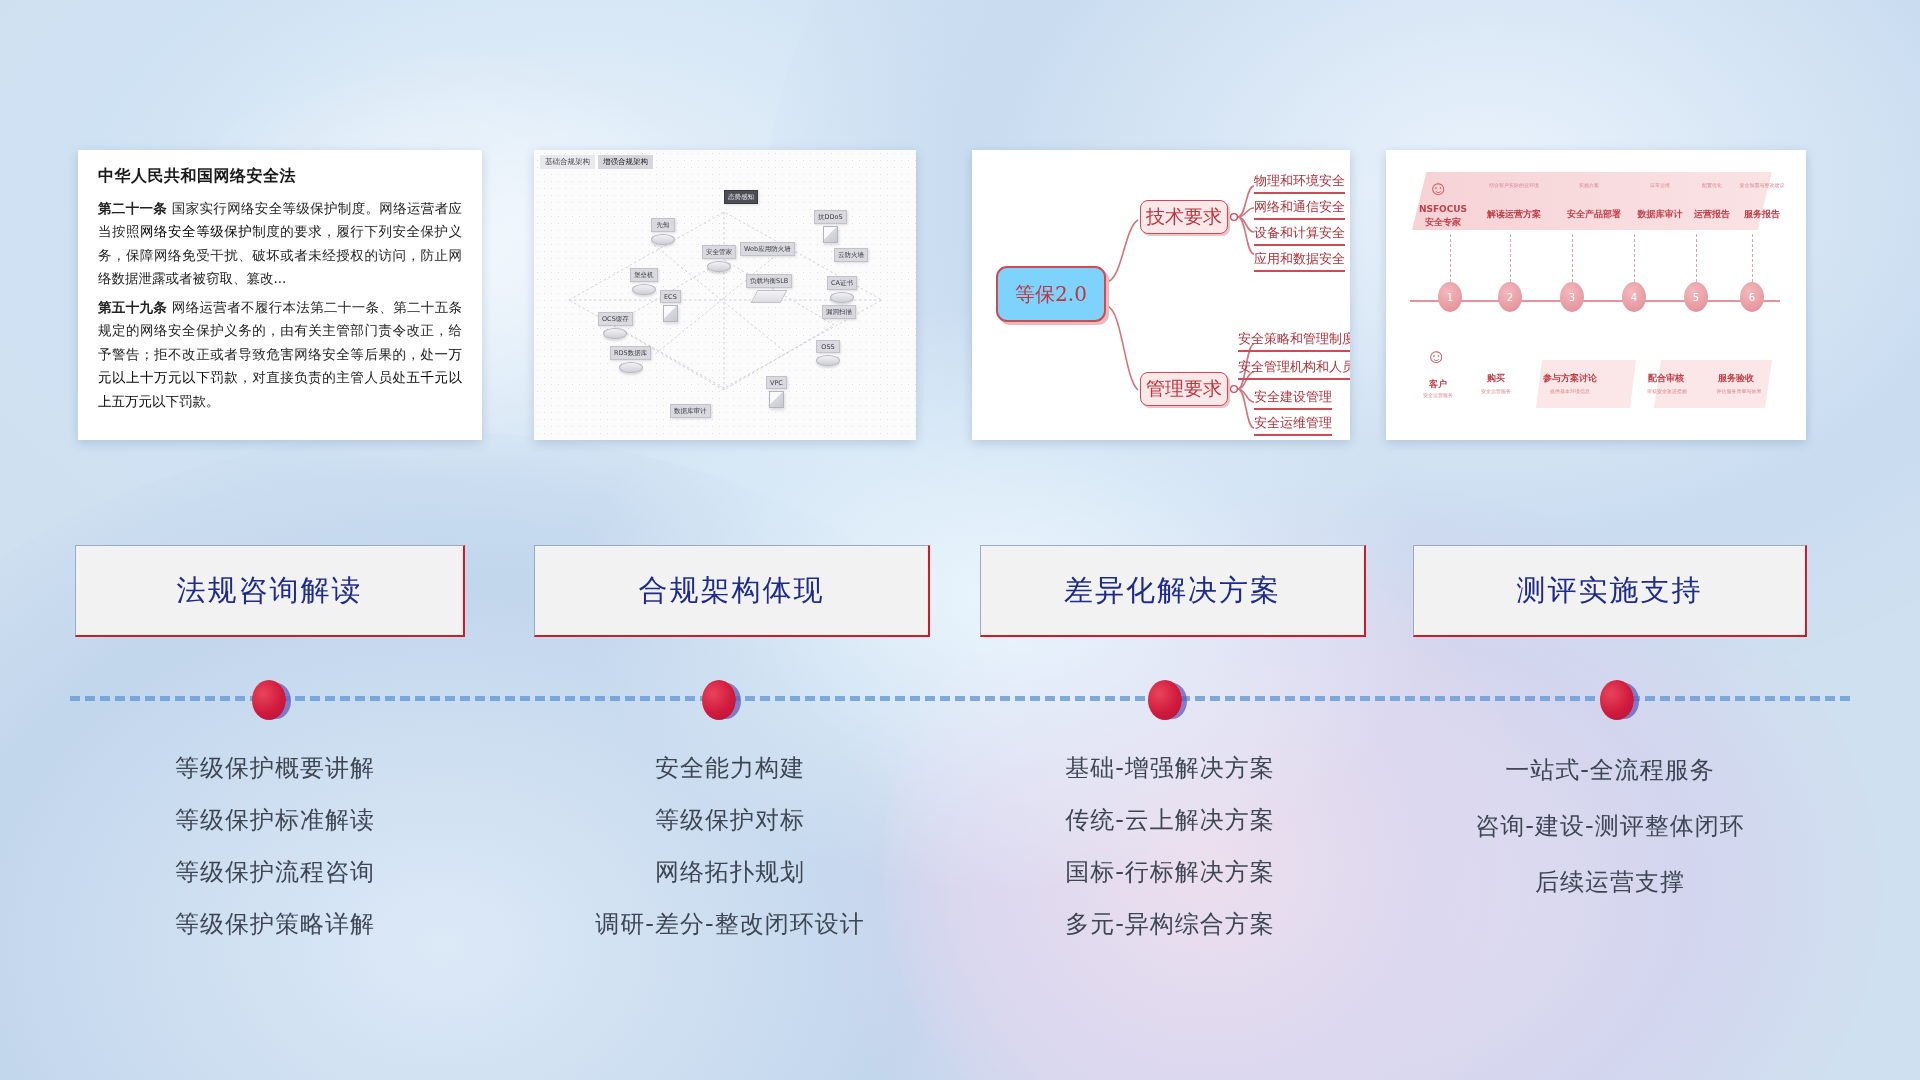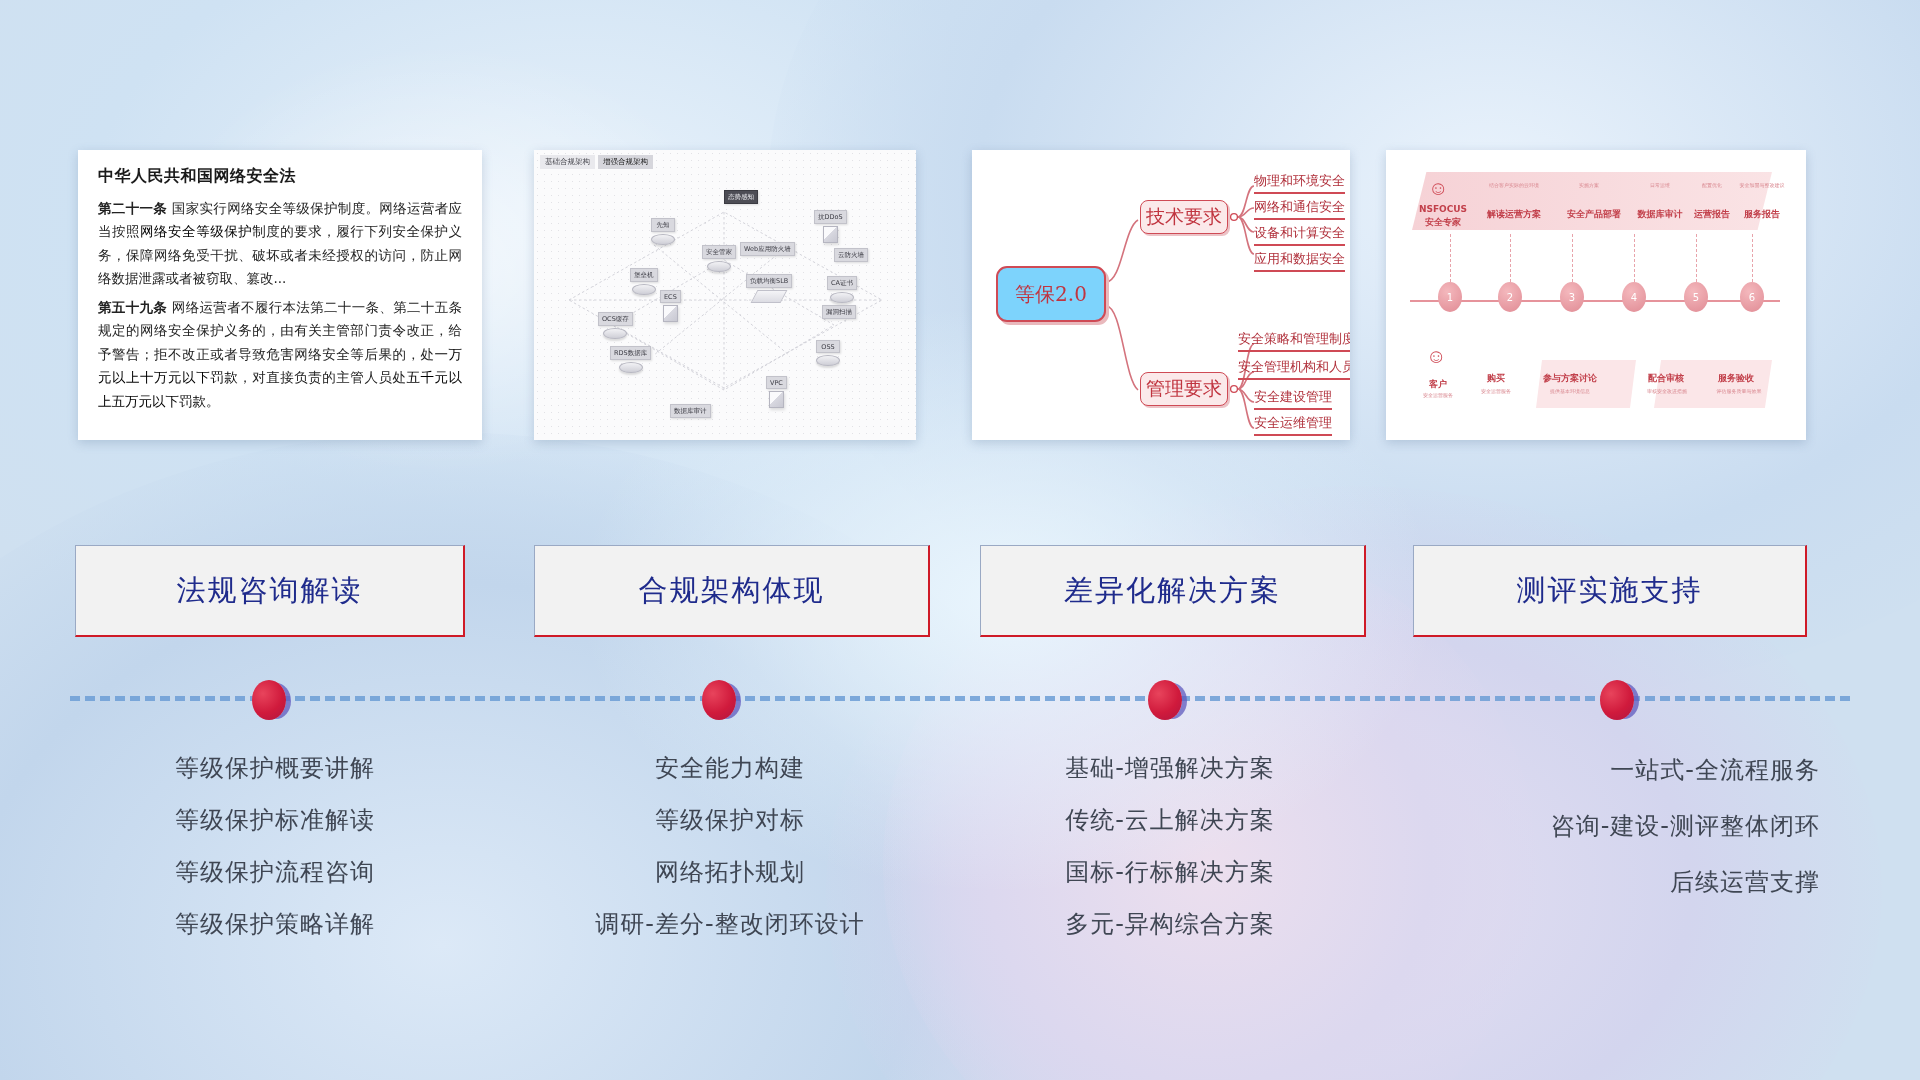--- a/index.html
+++ b/index.html
@@ -170,21 +170,21 @@
   .td-2 { left:702px; }
   .td-3 { left:1148px; }
   .td-4 { left:1600px; }
 
   
   .lists { position:absolute; top:742px; left:0; width:1920px; height:240px; }
   .list-col { position:absolute; top:0; text-align:center; }
   .lc-1 { left:70px;   width:410px; }
   .lc-2 { left:520px;  width:420px; }
   .lc-3 { left:960px;  width:420px; }
-  .lc-4 { left:1400px; width:420px;text-align:right; }
+  .lc-4 { left:1400px; width:420px; }
   .list-item {
     font-family:"DejaVu Sans",sans-serif; font-size:24px; color:#3f4653;
     line-height:52px; white-space:nowrap; letter-spacing:1px;
   }
   .lc-4 .list-item { line-height:56px; }
 </style>
 </head>
 <body>
 
 <div id="bg">

